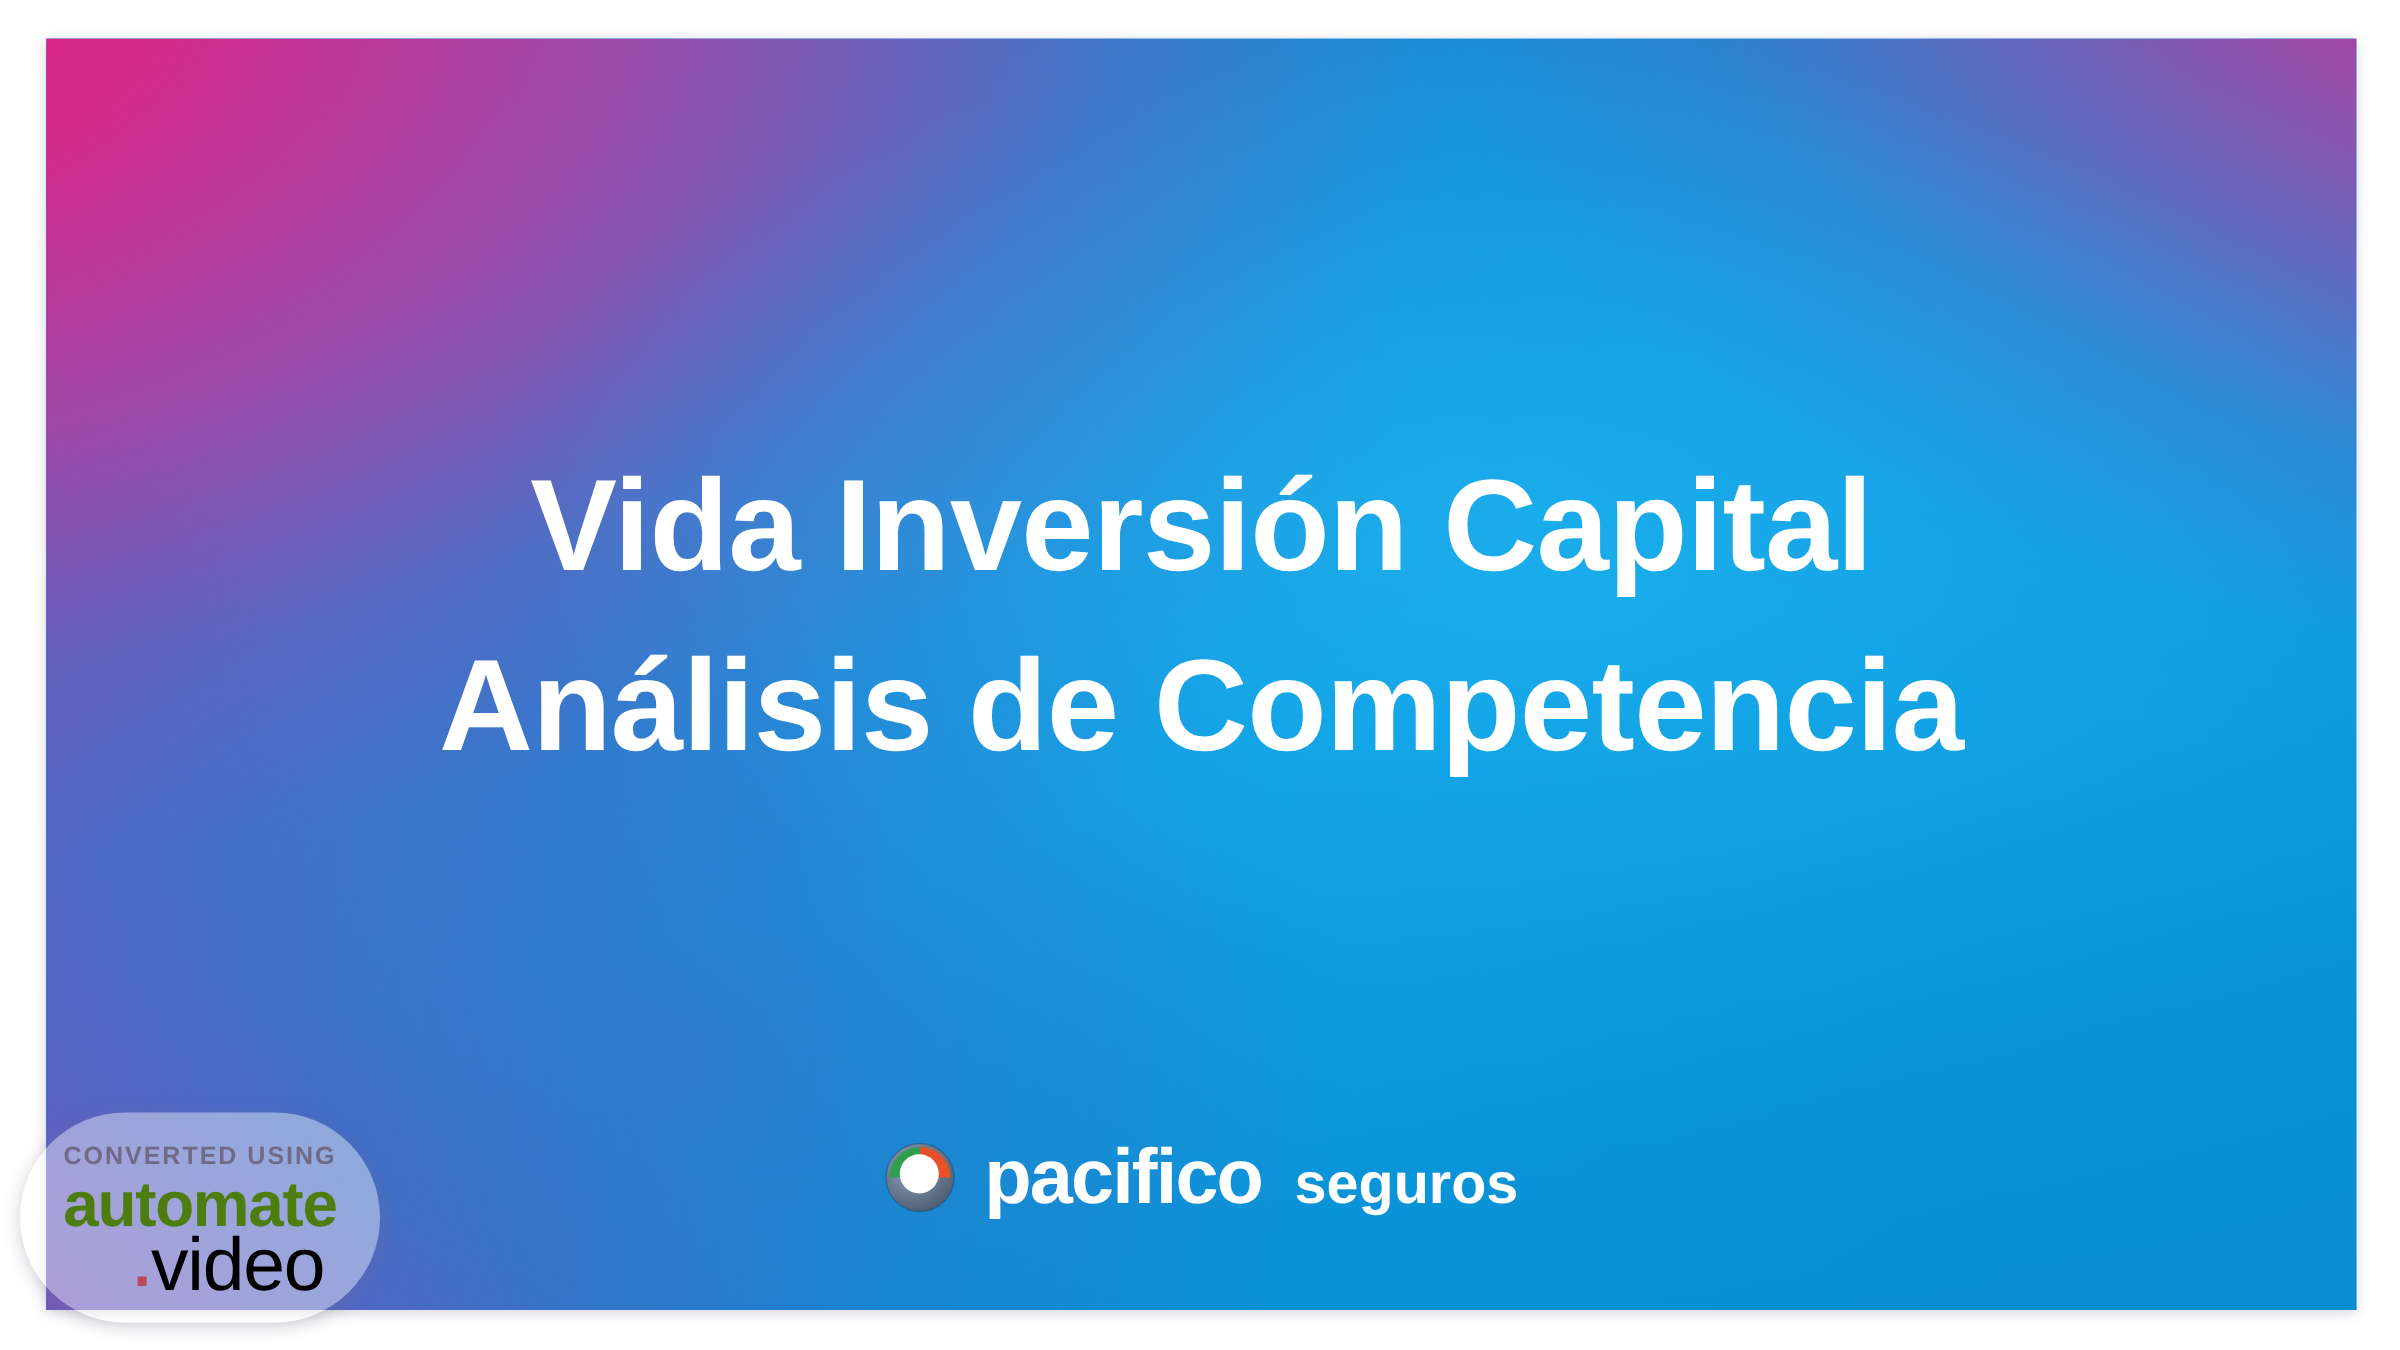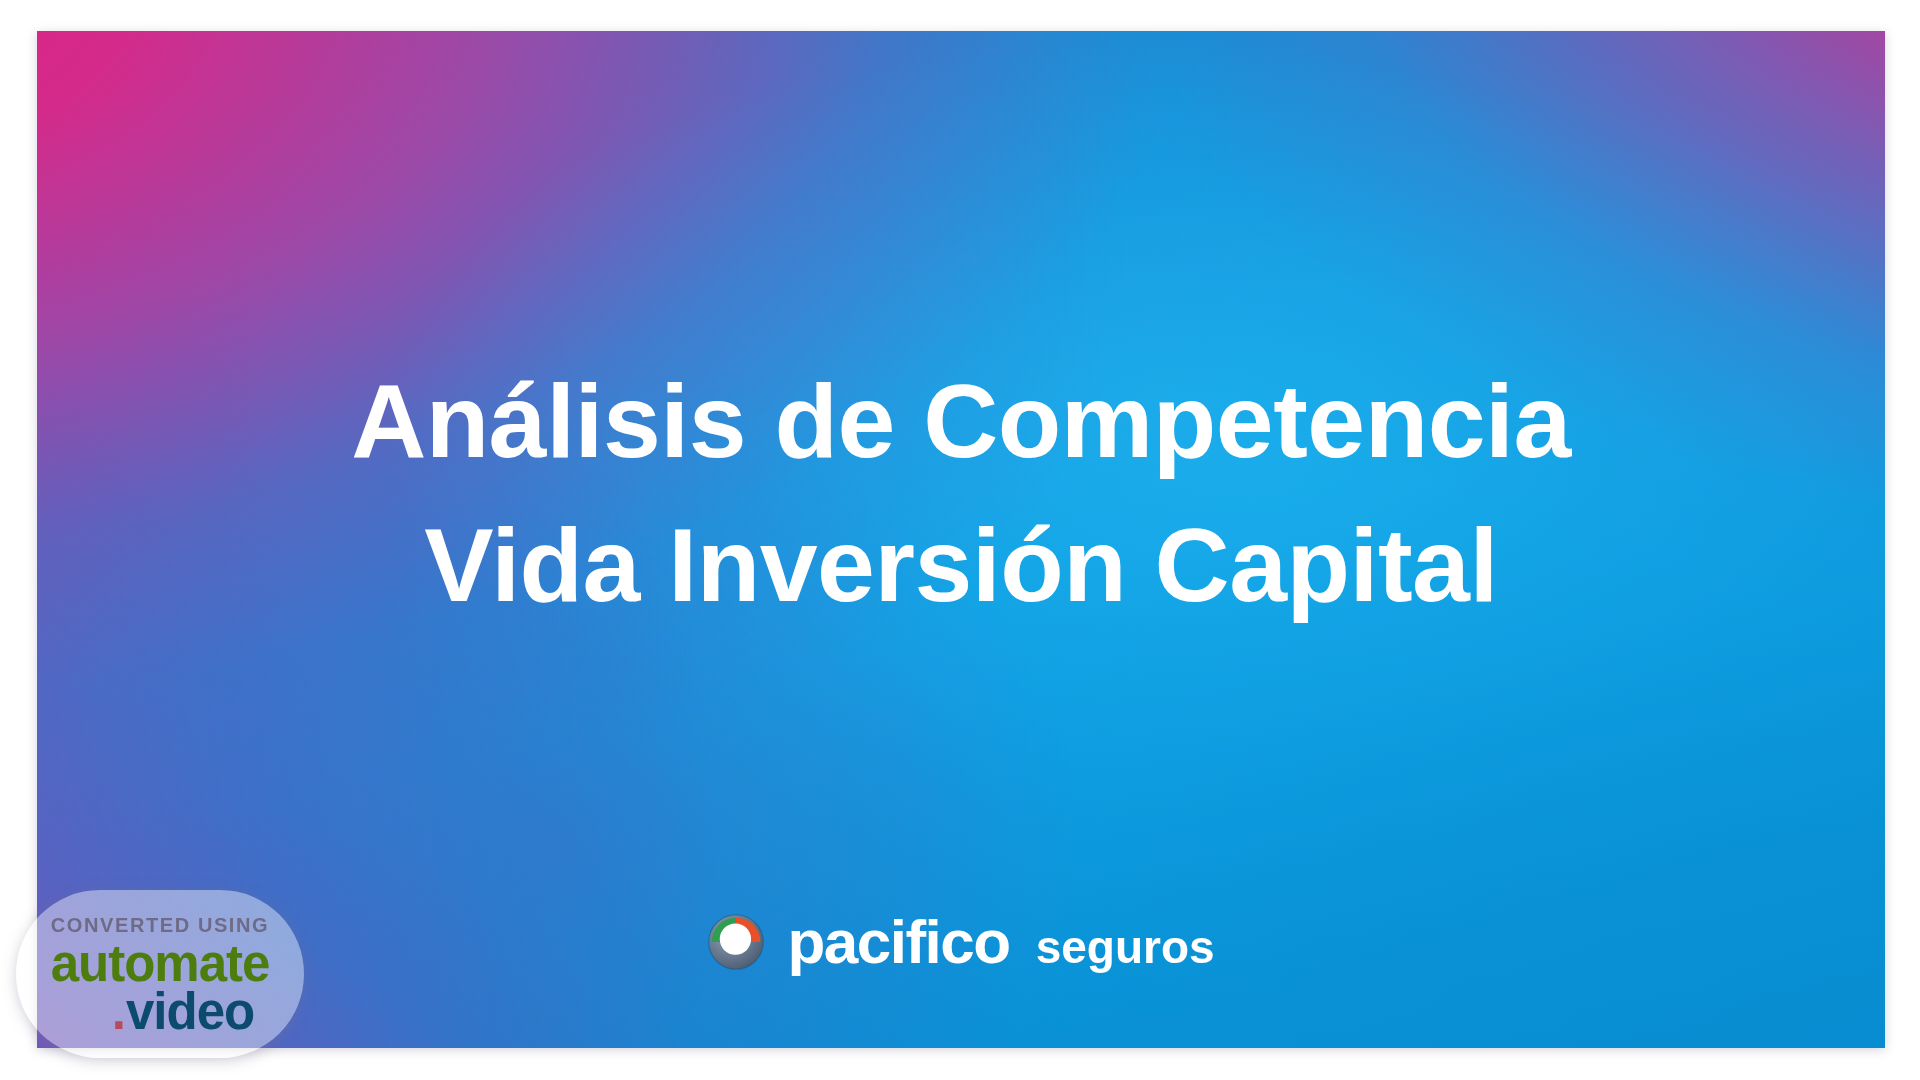--- a/index.html
+++ b/index.html
@@ -233,46 +233,46 @@
   }
   #wm-dot {
     font-family: "Liberation Sans", sans-serif;
     font-weight: bold;
     font-size: 51px;
     color: #b84a5c;
     line-height: 52px;
   }
   #wm-tld {
     font-family: "Liberation Sans", sans-serif;
-    font-weight: bold;
-    font-size: 51px;
+    font-weight: normal;
+    font-size: 60px;
     line-height: 52px;
-    color: #0c4a6e;
+    color: #000000;
     letter-spacing: -1px;
   }
 </style>
 </head>
 <body>
 
 <div id="stage">
 
   <div id="slide">
 
     <div class="bg-layer bg-base"></div>
     <div class="bg-layer bg-wave"></div>
     <div class="bg-layer bg-blueBR"></div>
     <div class="bg-layer bg-violetL"></div>
     <div class="bg-layer bg-pinkBL"></div>
     <div class="bg-layer bg-pinkTL"></div>
     <div class="bg-layer bg-pinkTR"></div>
     <div class="bg-layer bg-glow"></div>
 
     <div id="title-block">
+      <div class="title-line">Vida Inversión Capital</div>
       <div class="title-line">Análisis de Competencia</div>
-      <div class="title-line">Vida Inversión Capital</div>
     </div>
 
     <div id="logo-lockup">
 
       <svg id="logo-globe" viewBox="0 0 100 100">
         <defs>
           <clipPath id="sphereClip">
             <circle cx="50" cy="50" r="47"></circle>
           </clipPath>
           <radialGradient id="steelGrad" cx="38%" cy="34%" r="78%">

